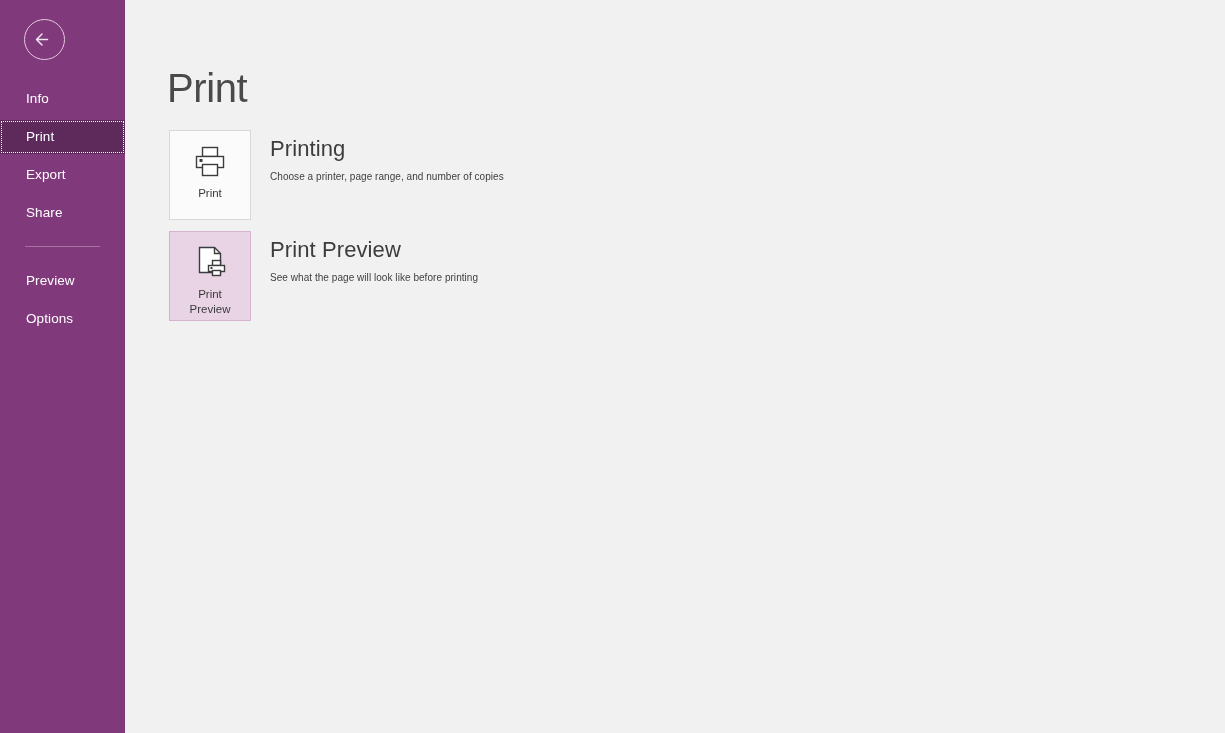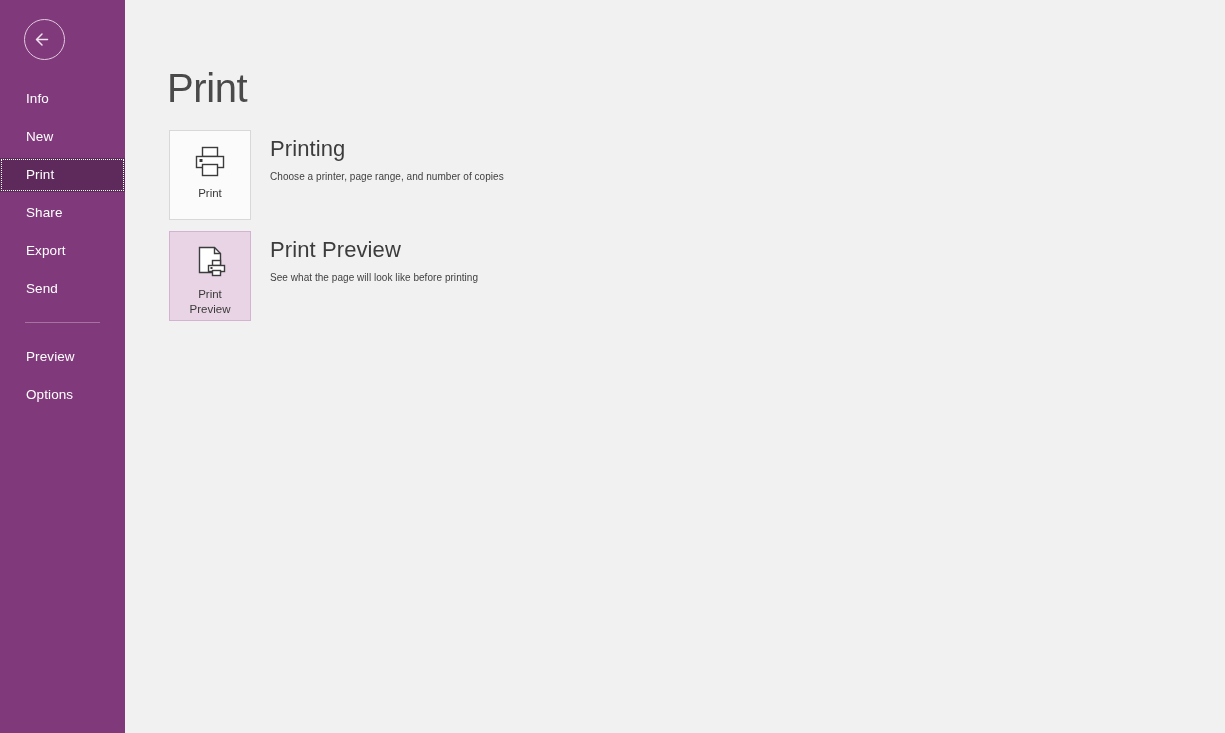--- a/index.html
+++ b/index.html
@@ -185,34 +185,28 @@
     <button id="back-button">
       <svg width="37" height="37" viewBox="0 0 37 37">
         <path d="M22.5 18.5 H12.5 M17 13 L11.5 18.5 L17 24" fill="none" stroke="#f0e3ef" stroke-width="1.5" stroke-linecap="round" stroke-linejoin="round"></path>
       </svg>
     </button>
 
     <div class="nav-list">
       <div class="nav-item">
         <span>Info</span>
       </div>
-      <div class="nav-item">
-        <span>New</span>
-      </div>
       <div class="nav-item selected">
         <span>Print</span>
       </div>
       <div class="nav-item">
+        <span>Export</span>
+      </div>
+      <div class="nav-item">
         <span>Share</span>
-      </div>
-      <div class="nav-item">
-        <span>Export</span>
-      </div>
-      <div class="nav-item">
-        <span>Send</span>
       </div>
 
       <div class="nav-divider"></div>
 
       <div class="nav-item">
         <span>Preview</span>
       </div>
       <div class="nav-item">
         <span>Options</span>
       </div>

